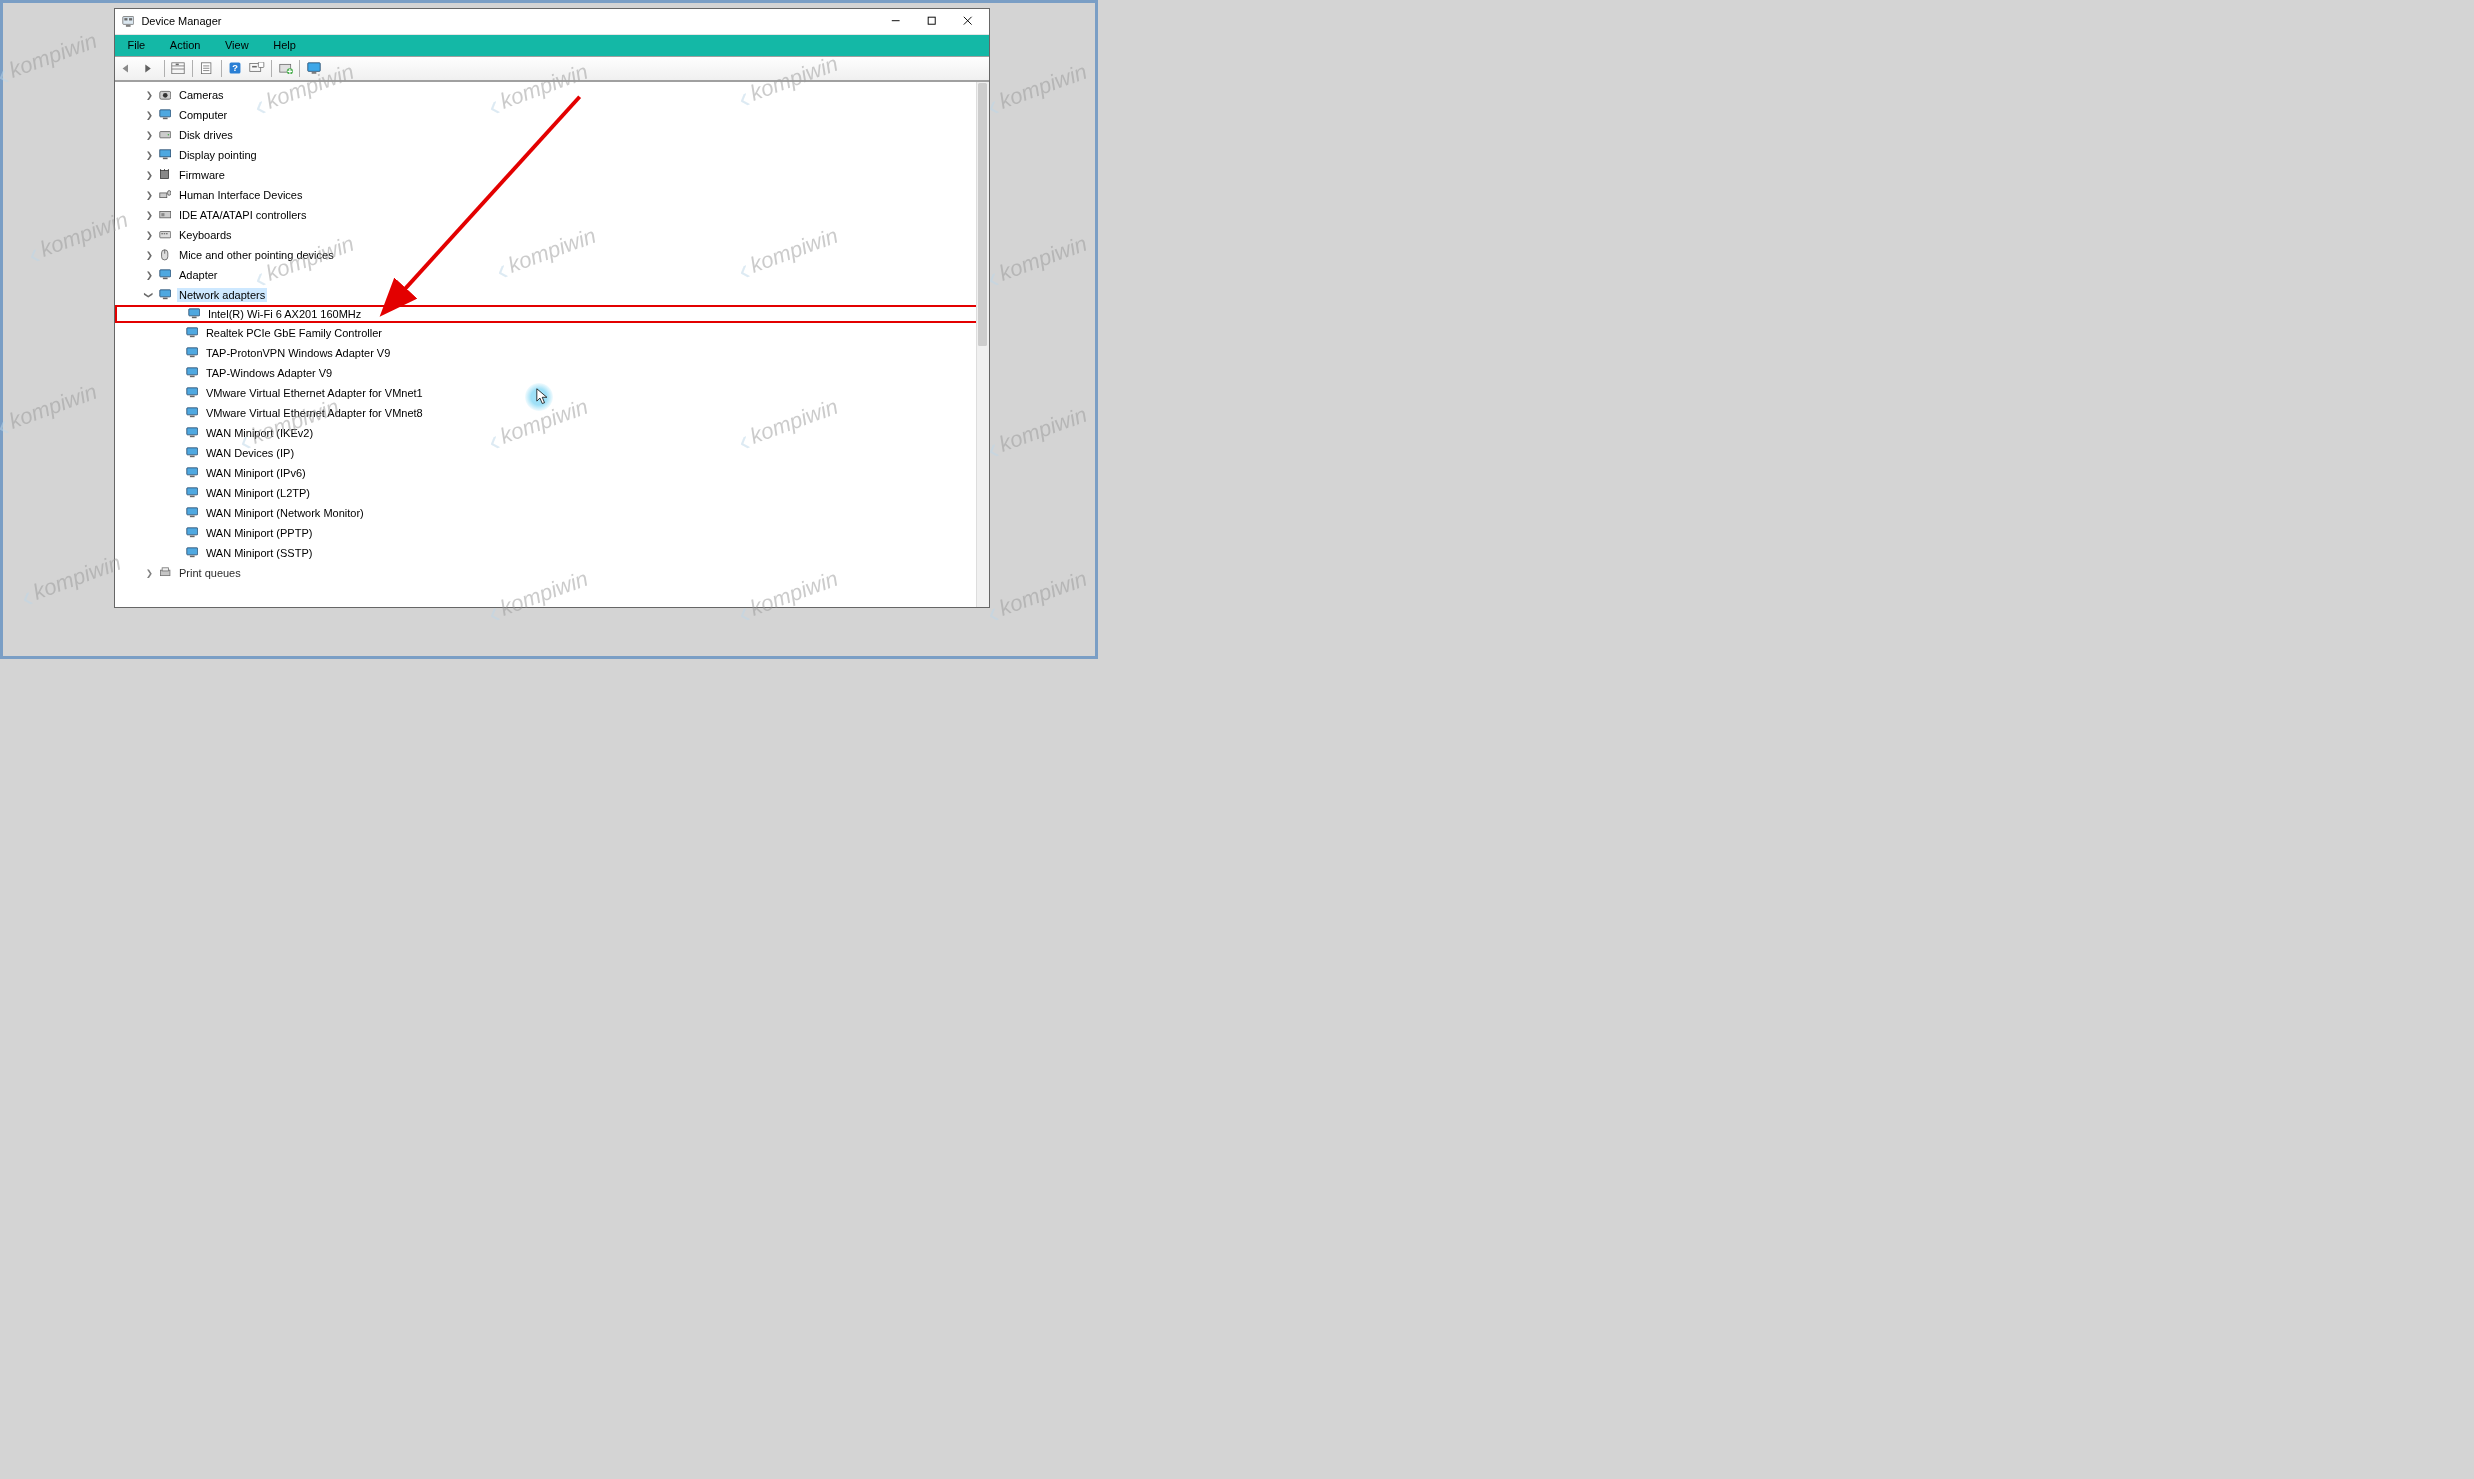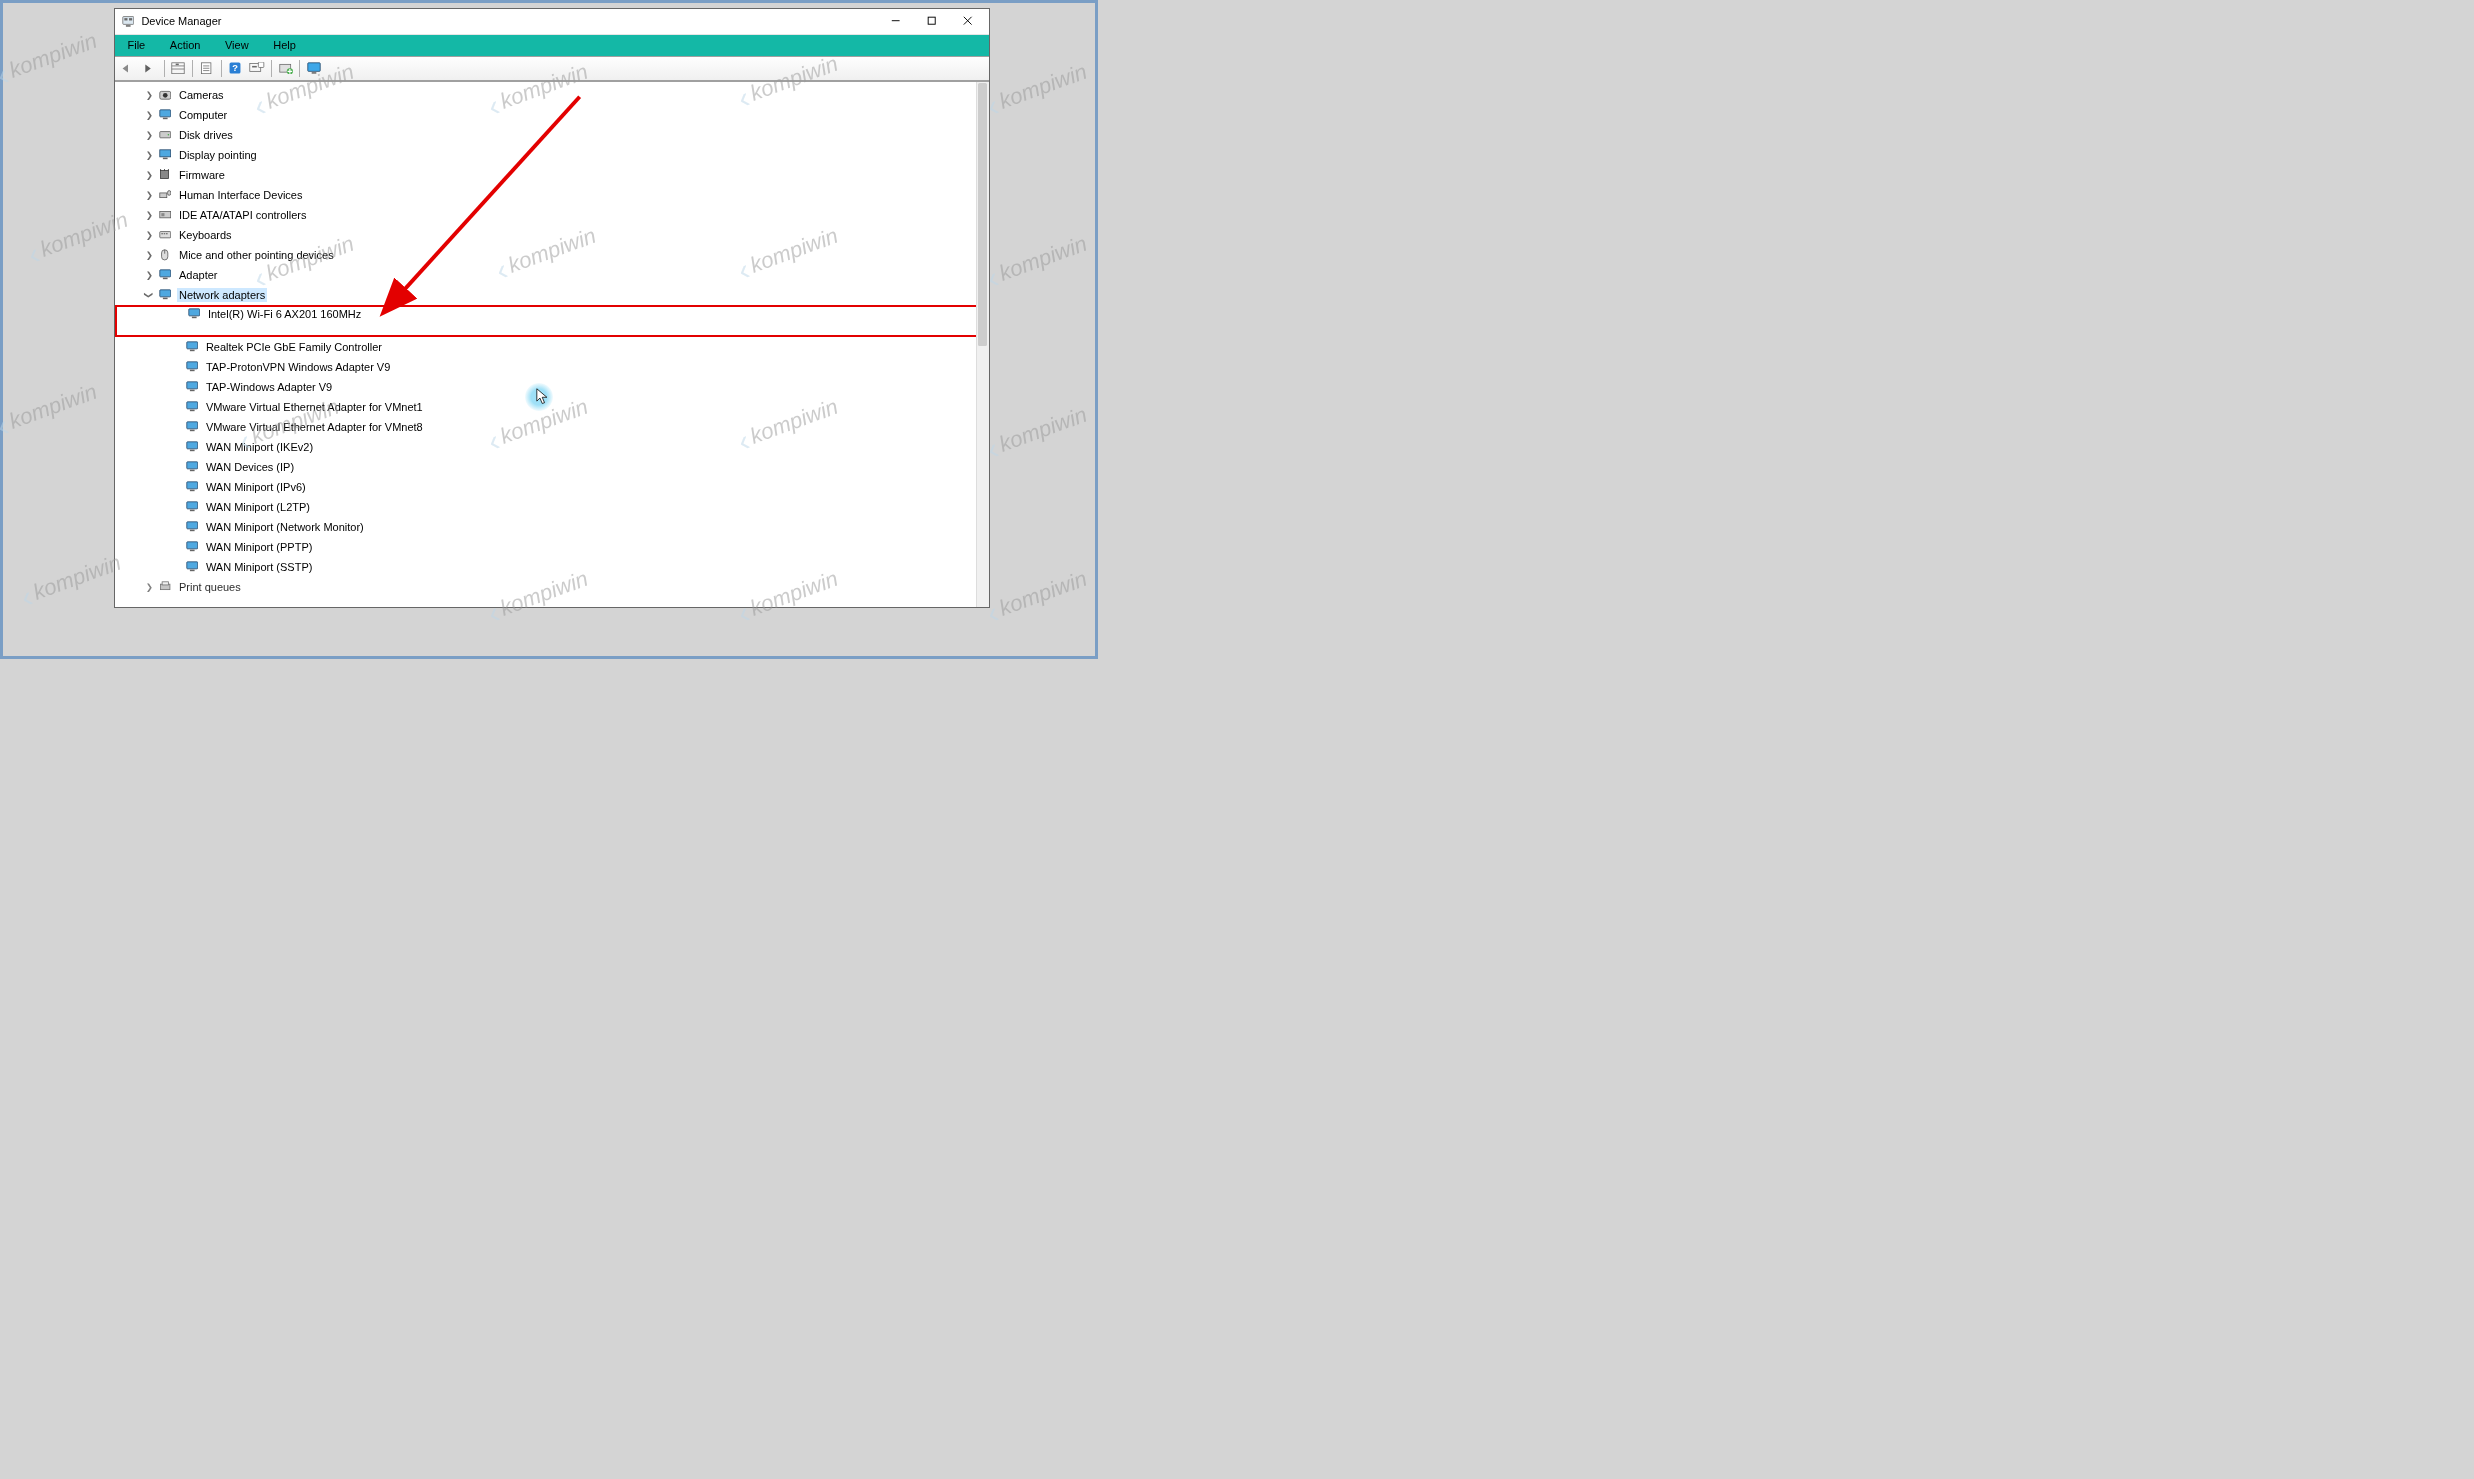--- a/index.html
+++ b/index.html
@@ -438,21 +438,21 @@
           <span class="expander" style="transform:rotate(90deg);">❯</span>
           <span class="dev-icon">
               <svg width="12.5" height="11" viewBox="0 0 16 14">
                 <rect x="1" y="1" width="14" height="9" rx="1" fill="#4fa8e0" stroke="#246"></rect>
                 <rect x="5" y="11" width="6" height="2" fill="#666"></rect>
               </svg>
             </span>
           <span class="label-text">Network adapters</span>
         </div>
 
-        <div class="tree-row child highlight-box" style="height:auto;padding-top:0;padding-bottom:14px;">
+        <div class="tree-row child highlight-box" style="height:auto;padding-top:0;padding-bottom:0;">
           <span class="dev-icon">
               <svg width="12.5" height="11" viewBox="0 0 16 14">
                 <rect x="1" y="1" width="14" height="9" rx="1" fill="#4fa8e0" stroke="#246"></rect>
                 <rect x="5" y="11" width="6" height="2" fill="#666"></rect>
               </svg>
             </span>
           <span class="label-text">Intel(R) Wi-Fi 6 AX201 160MHz</span>
         </div>
         <div class="tree-row child">
           <span class="dev-icon">

